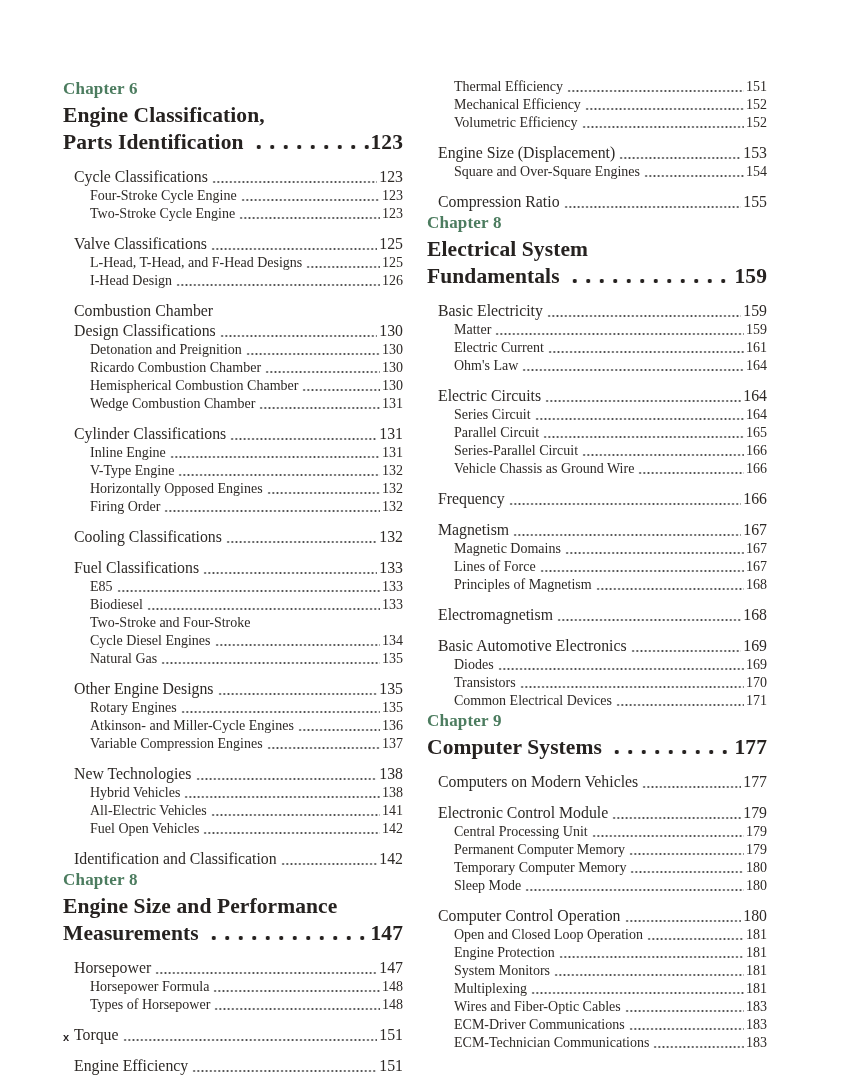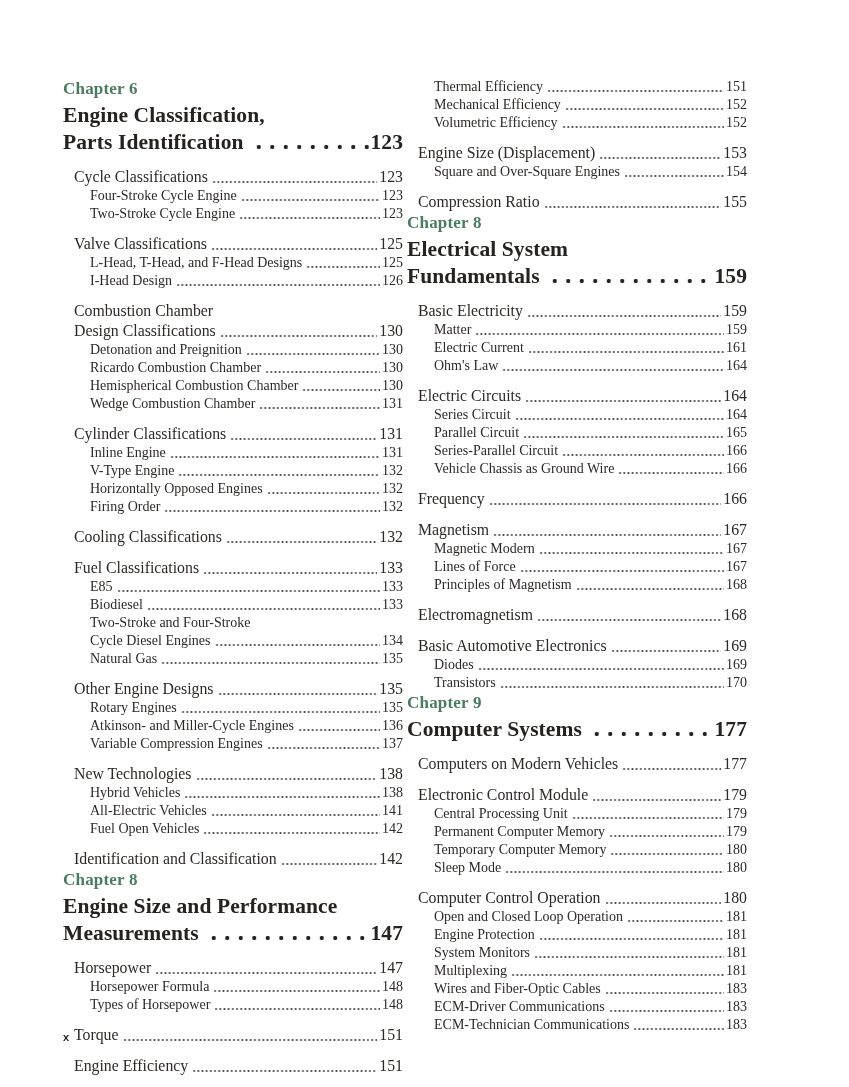--- a/index.html
+++ b/index.html
@@ -7,21 +7,21 @@
     position:relative;
     width:849px; height:1087px;
     background:#ffffff;
     font-family:"Liberation Serif","DejaVu Serif",serif;
     color:#2d2926;
     overflow:hidden;
     margin:0 auto;
   }
   .col { position:absolute; top:78px; }
   .col-left  { left:63px;  width:340px; }
-  .col-right { left:407px; width:340px; }
+  .col-right { left:427px; width:340px; }
 
   
   .chapter { margin-bottom:9px; }
   .chapter.not-first { }
   .ch-label {
     color:var(--accent,#4c7c5f);
     font-weight:700;
     font-size:17px;
     line-height:22px;
     margin-bottom:2px;
@@ -475,21 +475,21 @@
       </div>
       <div class="entry l1">
         <div class="eflex">
           <span class="etext">Magnetism</span>
           <span class="leader"></span>
           <span class="pg">167</span>
         </div>
       </div>
       <div class="entry l2">
         <div class="eflex">
-          <span class="etext">Magnetic Modern</span>
+          <span class="etext">Magnetic Domains</span>
           <span class="leader"></span>
           <span class="pg">167</span>
         </div>
       </div>
       <div class="entry l2">
         <div class="eflex">
           <span class="etext">Lines of Force</span>
           <span class="leader"></span>
           <span class="pg">167</span>
         </div>
@@ -520,20 +520,27 @@
           <span class="etext">Diodes</span>
           <span class="leader"></span>
           <span class="pg">169</span>
         </div>
       </div>
       <div class="entry l2">
         <div class="eflex">
           <span class="etext">Transistors</span>
           <span class="leader"></span>
           <span class="pg">170</span>
+        </div>
+      </div>
+      <div class="entry l2">
+        <div class="eflex">
+          <span class="etext">Common Electrical Devices</span>
+          <span class="leader"></span>
+          <span class="pg">171</span>
         </div>
       </div>
       <div class="chapter not-first">
         <div class="ch-label">Chapter 9</div>
         <div class="ch-title-line ch-final">
           <span class="etext">Computer Systems</span>
           <span class="leader-big"></span>
           <span class="ch-page">177</span>
         </div>
       </div>

